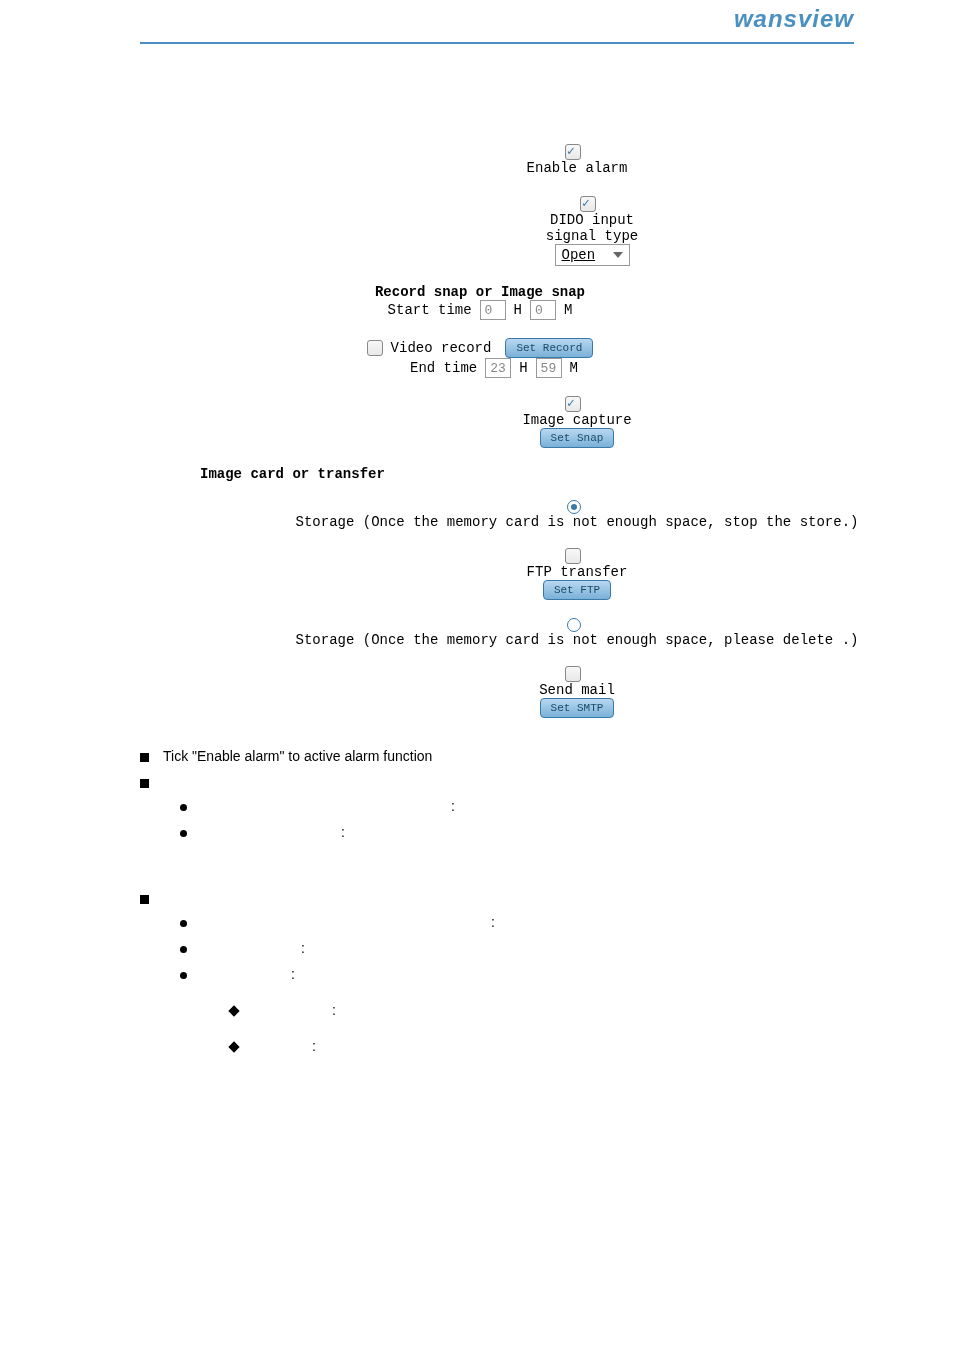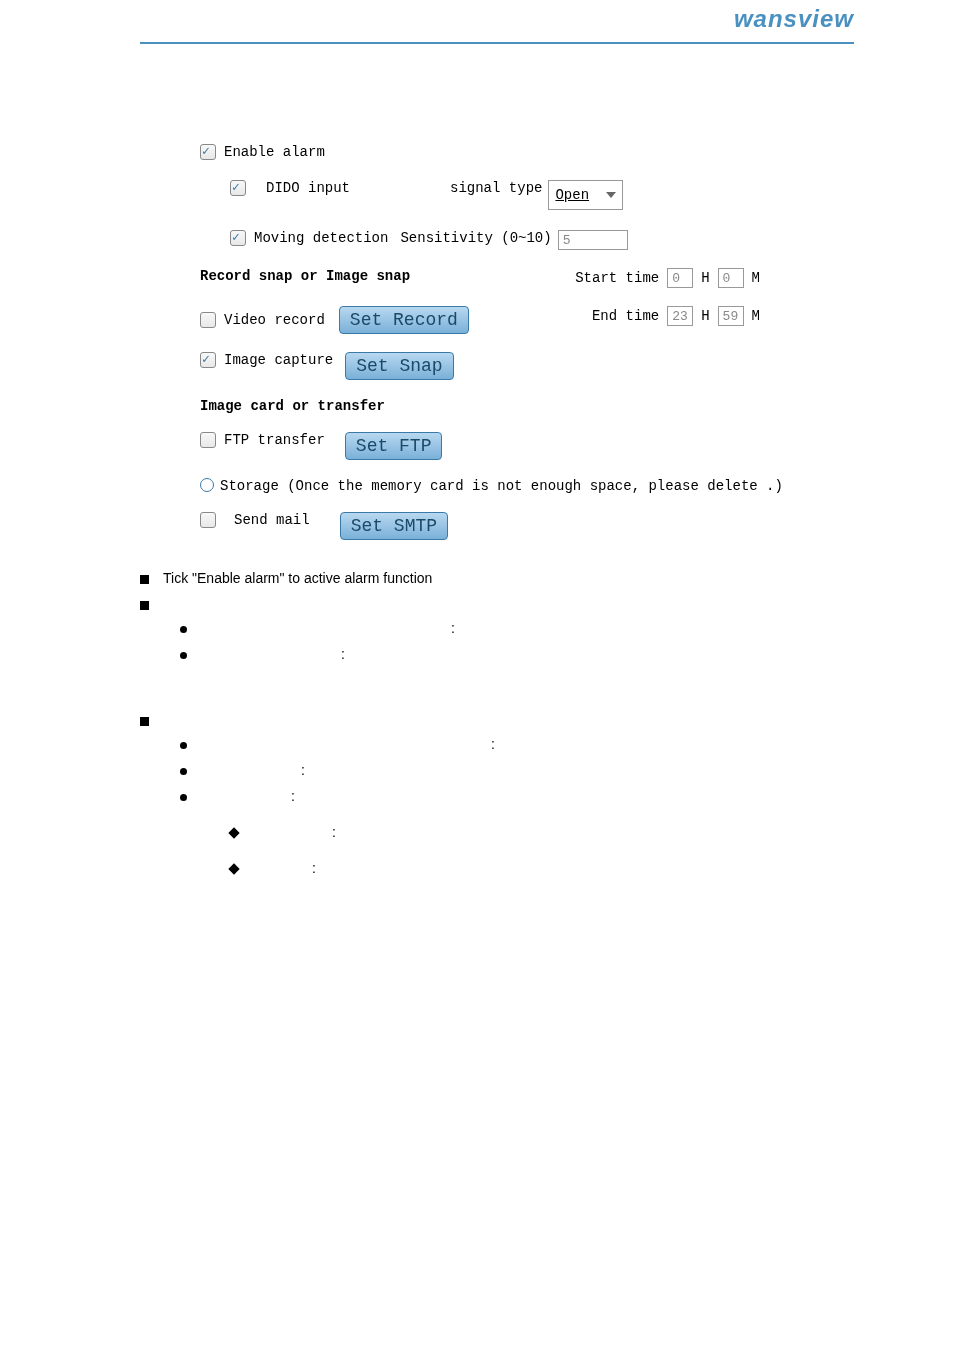--- a/index.html
+++ b/index.html
@@ -33,25 +33,26 @@
       font-weight: bold;
       font-style: italic;
       color: #4a90c0;
       letter-spacing: 1px;
     }
     .content {
       padding: 100px 0 0 200px;
     }
     .form-row {
       display: flex;
-      align-items: flex-start;
+      align-items: center;
       margin-bottom: 18px;
       font-family: "SimSun", "Courier New", monospace;
       font-size: 14px;
       color: #000;
+      flex-direction: column;
     }
     .checkbox {
       width: 16px;
       height: 16px;
       border: 1px solid #888;
       border-radius: 3px;
       margin-right: 8px;
       position: relative;
       display: inline-block;
       background: linear-gradient(#f8f8f8, #e8e8e8);
@@ -88,21 +89,21 @@
       border-radius: 50%;
     }
     .indent-1 {
       margin-left: 30px;
       margin-top: 20px;
     }
     .dropdown {
       display: inline-flex;
       align-items: center;
       border: 1px solid #999;
-      height: 30px;
+      height: 22px;
       padding: 0 6px;
       background: #fff;
       min-width: 75px;
       justify-content: space-between;
       text-decoration: underline;
     }
     .dropdown-arrow {
       width: 0;
       height: 0;
       border-left: 5px solid transparent;
@@ -128,21 +129,21 @@
       width: 26px;
     }
     .btn {
       display: inline-block;
       padding: 3px 10px;
       border: 1px solid #3a7aa8;
       border-radius: 4px;
       background: linear-gradient(#b8d8f0, #7ab0d8);
       color: #1a4a6a;
       font-family: "SimSun", "Courier New", monospace;
-      font-size: 18px;
+      font-size: 11px;
       cursor: pointer;
     }
     .section-title {
       font-weight: bold;
       font-family: "SimSun", "Courier New", monospace;
       font-size: 14px;
       margin-bottom: 18px;
     }
     .right-col {
       display: flex;
@@ -218,30 +219,20 @@
     <span>DIDO input</span>
     <span class="spacer" style="width:100px"></span>
     <span>signal type</span>
     <span class="spacer" style="width:6px"></span>
     <div class="dropdown">
       <span>Open</span>
       <span class="dropdown-arrow"></span>
     </div>
   </div>
 
-  <div class="form-row indent-1">
-    <span class="checkbox checked"></span>
-    <span>Moving detection</span>
-    <span class="spacer" style="width:12px"></span>
-    <span>Sensitivity (0~10)</span>
-    <span class="spacer" style="width:6px"></span>
-    <div class="text-input wide">
-      <span>5</span>
-    </div>
-  </div>
 
 
   <div class="form-row" style="justify-content: space-between; width: 560px;">
     <div class="section-title" style="margin-bottom:0">Record snap or Image snap</div>
     <div class="right-col">
       <span>Start time</span>
       <div class="text-input narrow">
           <span>0</span>
         </div>
       <span>H</span>
@@ -274,20 +265,24 @@
 
   <div class="form-row">
     <span class="checkbox checked"></span>
     <span>Image capture</span>
     <span class="spacer" style="width:12px"></span>
     <span class="btn">Set Snap</span>
   </div>
 
   <div class="section-title" style="margin-top:10px">Image card or transfer</div>
 
+  <div class="form-row">
+    <span class="radio checked"></span>
+    <span>Storage (Once the memory card is not enough space, stop the store.)</span>
+  </div>
 
   <div class="form-row">
     <span class="checkbox"></span>
     <span>FTP transfer</span>
     <span class="spacer" style="width:20px"></span>
     <span class="btn">Set FTP</span>
   </div>
 
   <div class="form-row">
     <span class="radio"></span>

